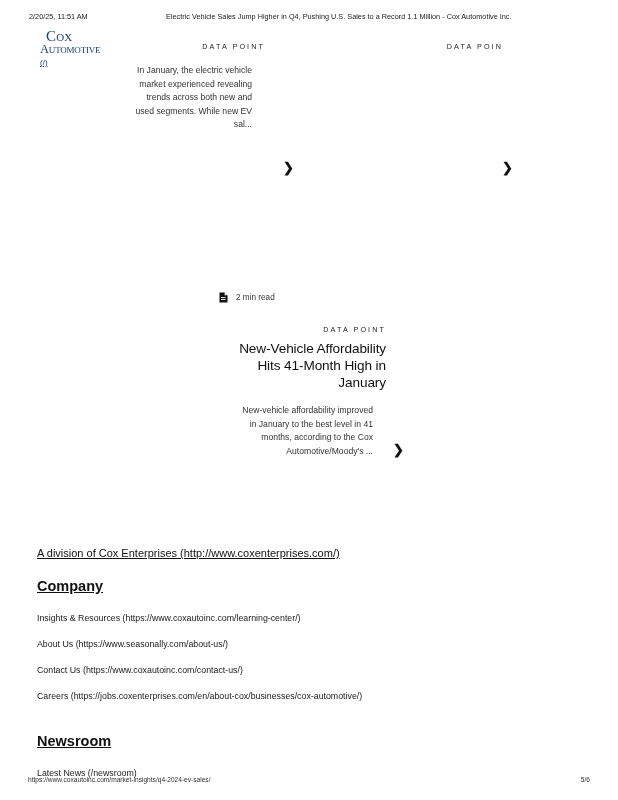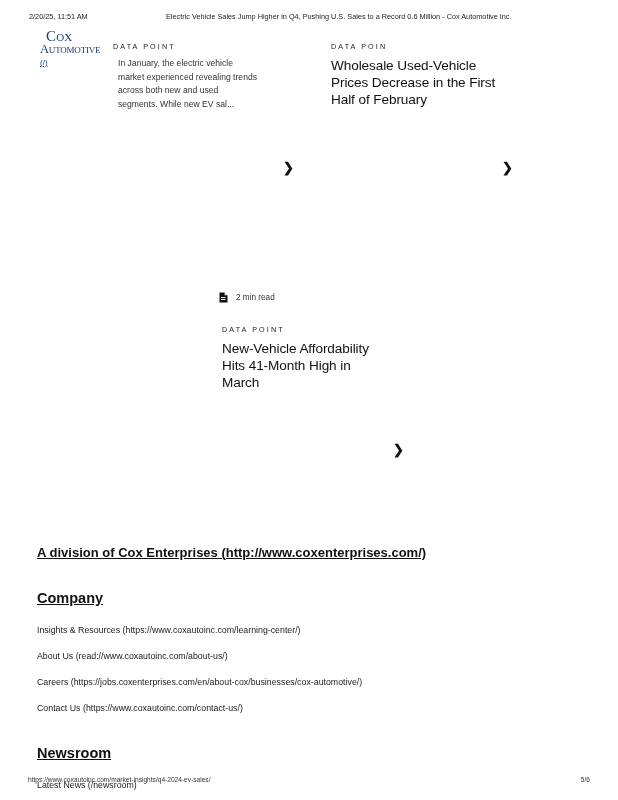--- a/index.html
+++ b/index.html
@@ -68,20 +68,21 @@
     display: block;
     font-size: 8px;
     color: #1b3d6d;
     line-height: 11px;
     margin-top: 1px;
   }
 
   
   .card {
     position: absolute;
+    text-align: right;
   }
   .card-eyebrow {
     font-size: 7.2px;
     letter-spacing: 2.1px;
     color: #222;
     text-transform: uppercase;
     margin: 0 0 6px 0;
     font-weight: 400;
     white-space: nowrap;
   }
@@ -90,21 +91,21 @@
     line-height: 17px;
     font-weight: 400;
     color: #111;
     margin: 0 0 12px 0;
     letter-spacing: -0.1px;
   }
   .card-desc {
     font-size: 8.6px;
     line-height: 13.6px;
     color: #333;
-    margin: 5px;
+    margin: 13px;
   }
   .card-arrow {
     position: absolute;
     font-size: 13px;
     line-height: 13px;
     color: #111;
     font-weight: bold;
   }
 
   #card-1 { left: 113px; top: 42px; width: 152px; }
@@ -134,26 +135,25 @@
   #card-3 .card-arrow { left: 171px; top: 118px; }
 
   
   .footer {
     position: absolute;
     left: 37px;
     top: 543px;
     width: 540px;
   }
   .div-link {
-    font-size: 13px;
+    font-size: 11px;
     color: #111;
     text-decoration: underline;
     display: inline-block;
-    margin-bottom: 30px;
-    font-weight: bold;
+    margin-bottom: 19px;
   }
   .foot-head {
     font-size: 14.5px;
     font-weight: bold;
     color: #111;
     margin: 0 0 18px 0;
     letter-spacing: 0px;
     text-decoration: underline;
   }
   .foot-link {
@@ -177,65 +177,65 @@
     color: #333;
   }
   .print-footer .pf-url { position: absolute; left: 28px; top: 0; }
   .print-footer .pf-page { position: absolute; right: 28px; top: 0; }
 </style>
 </head>
 <body>
 
 <div class="print-header">
   <span class="ph-date">2/20/25, 11:51 AM</span>
-  <span class="ph-title">Electric Vehicle Sales Jump Higher in Q4, Pushing U.S. Sales to a Record 0.6 Million - Cox Automotive Inc.</span>
+  <span class="ph-title">Electric Vehicle Sales Jump Higher in Q4, Pushing U.S. Sales to a Record 1.1 Million - Cox Automotive Inc.</span>
 </div>
 
 <div class="logo-block">
   <span class="logo-cox">Cox</span>
   <span class="logo-auto">Automotive</span>
   <a class="logo-link" href="#">(/)</a>
 </div>
 
 <div class="card" id="card-1">
   <div class="card-eyebrow">DATA POINT</div>
   <p class="card-desc">In January, the electric vehicle market experienced revealing trends across both new and used segments. While new EV sal...</p>
   <span class="card-arrow">❯</span>
 </div>
 
 <div class="card" id="card-2">
   <div class="card-eyebrow">DATA POIN</div>
-  <h2 class="card-title">Wholesale Used-Vehicle Prices Decrease in the First Half of February</h2>
   <span class="card-arrow">❯</span>
 </div>
 
 <div class="read-meta">
   <svg class="doc-icon" viewBox="0 0 9 11">
     <path d="M0.5 0.5 H5.6 L8.5 3.3 V10.5 H0.5 Z" fill="#111"></path>
     <path d="M5.6 0.5 V3.3 H8.5" fill="#fff"></path>
     <rect x="2" y="5" width="4.5" height="0.9" fill="#fff"></rect>
     <rect x="2" y="7" width="4.5" height="0.9" fill="#fff"></rect>
   </svg>
   <span>2 min read</span>
 </div>
 
 <div class="card" id="card-3">
   <div class="card-eyebrow">DATA POINT</div>
-  <h2 class="card-title">New-Vehicle Affordability Hits 41-Month High in March</h2>
+  <h2 class="card-title">New-Vehicle Affordability Hits 41-Month High in January</h2>
+  <p class="card-desc">New-vehicle affordability improved in January to the best level in 41 months, according to the Cox Automotive/Moody's ...</p>
   <span class="card-arrow">❯</span>
 </div>
 
 <div class="footer">
   <a class="div-link" href="#">A division of Cox Enterprises (http://www.coxenterprises.com/)</a>
 
   <h3 class="foot-head">Company</h3>
   <a class="foot-link" href="#">Insights &amp; Resources (https://www.coxautoinc.com/learning-center/)</a>
-  <a class="foot-link" href="#">About Us (read://www.coxautoinc.com/about-us/)</a>
+  <a class="foot-link" href="#">About Us (https://www.seasonally.com/about-us/)</a>
+  <a class="foot-link" href="#">Contact Us (https://www.coxautoinc.com/contact-us/)</a>
   <a class="foot-link" href="#">Careers (https://jobs.coxenterprises.com/en/about-cox/businesses/cox-automotive/)</a>
-  <a class="foot-link" href="#">Contact Us (https://www.coxautoinc.com/contact-us/)</a>
 
   <h3 class="foot-head" id="newsroom-head">Newsroom</h3>
   <a class="foot-link" href="#">Latest News (/newsroom)</a>
 </div>
 
 <div class="print-footer">
   <span class="pf-url">https://www.coxautoinc.com/market-insights/q4-2024-ev-sales/</span>
   <span class="pf-page">5/6</span>
 </div>
 

